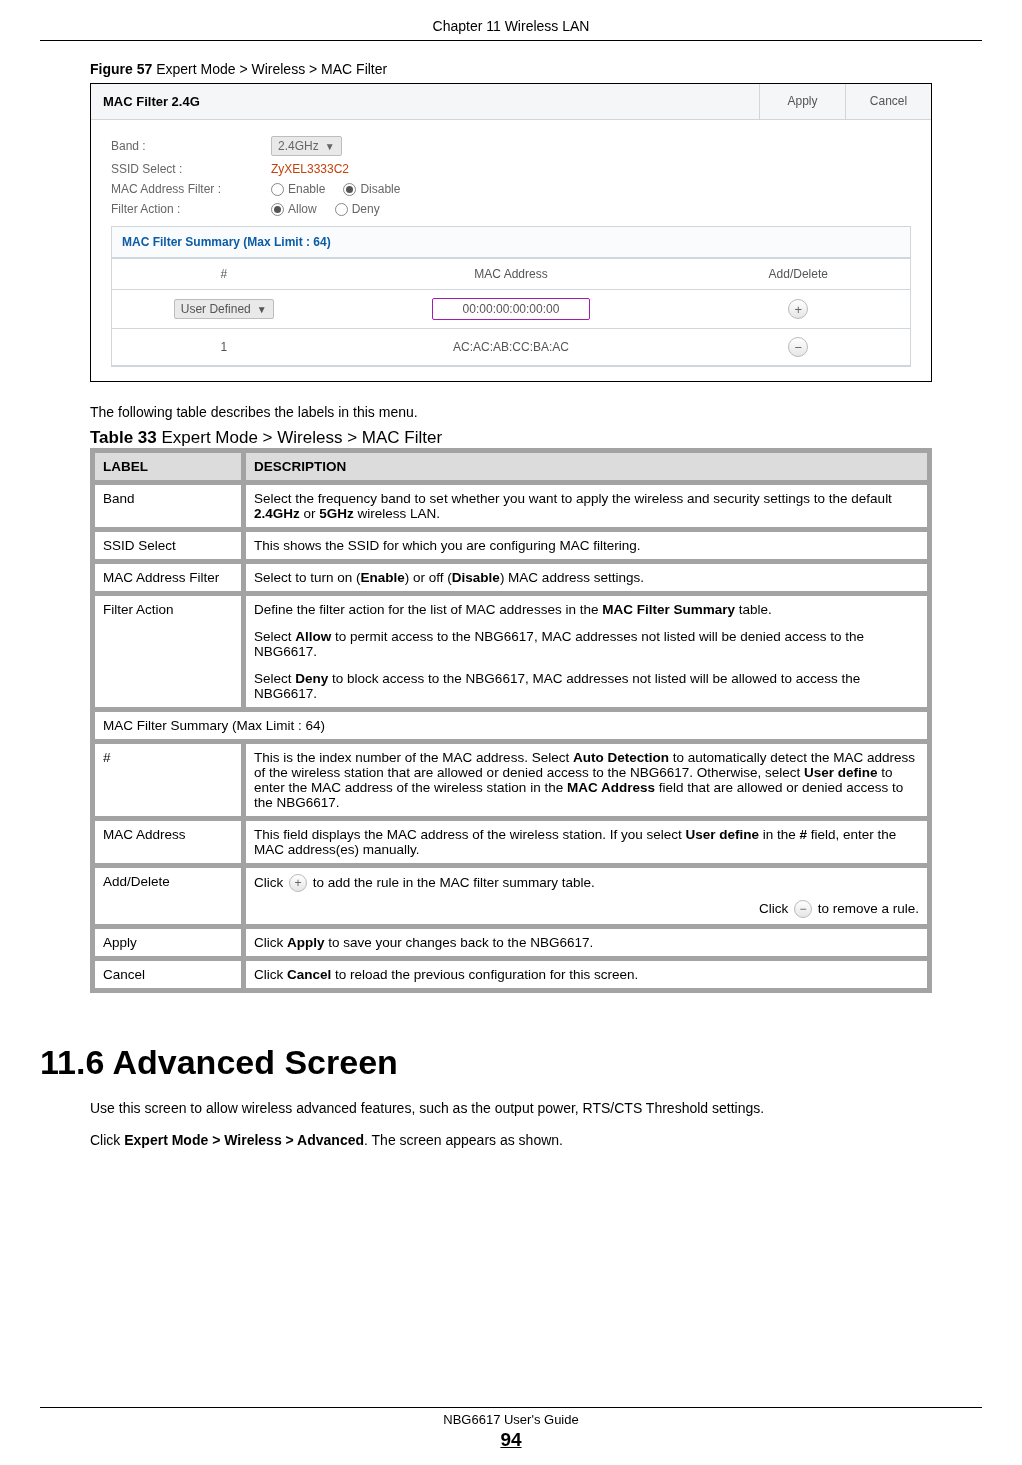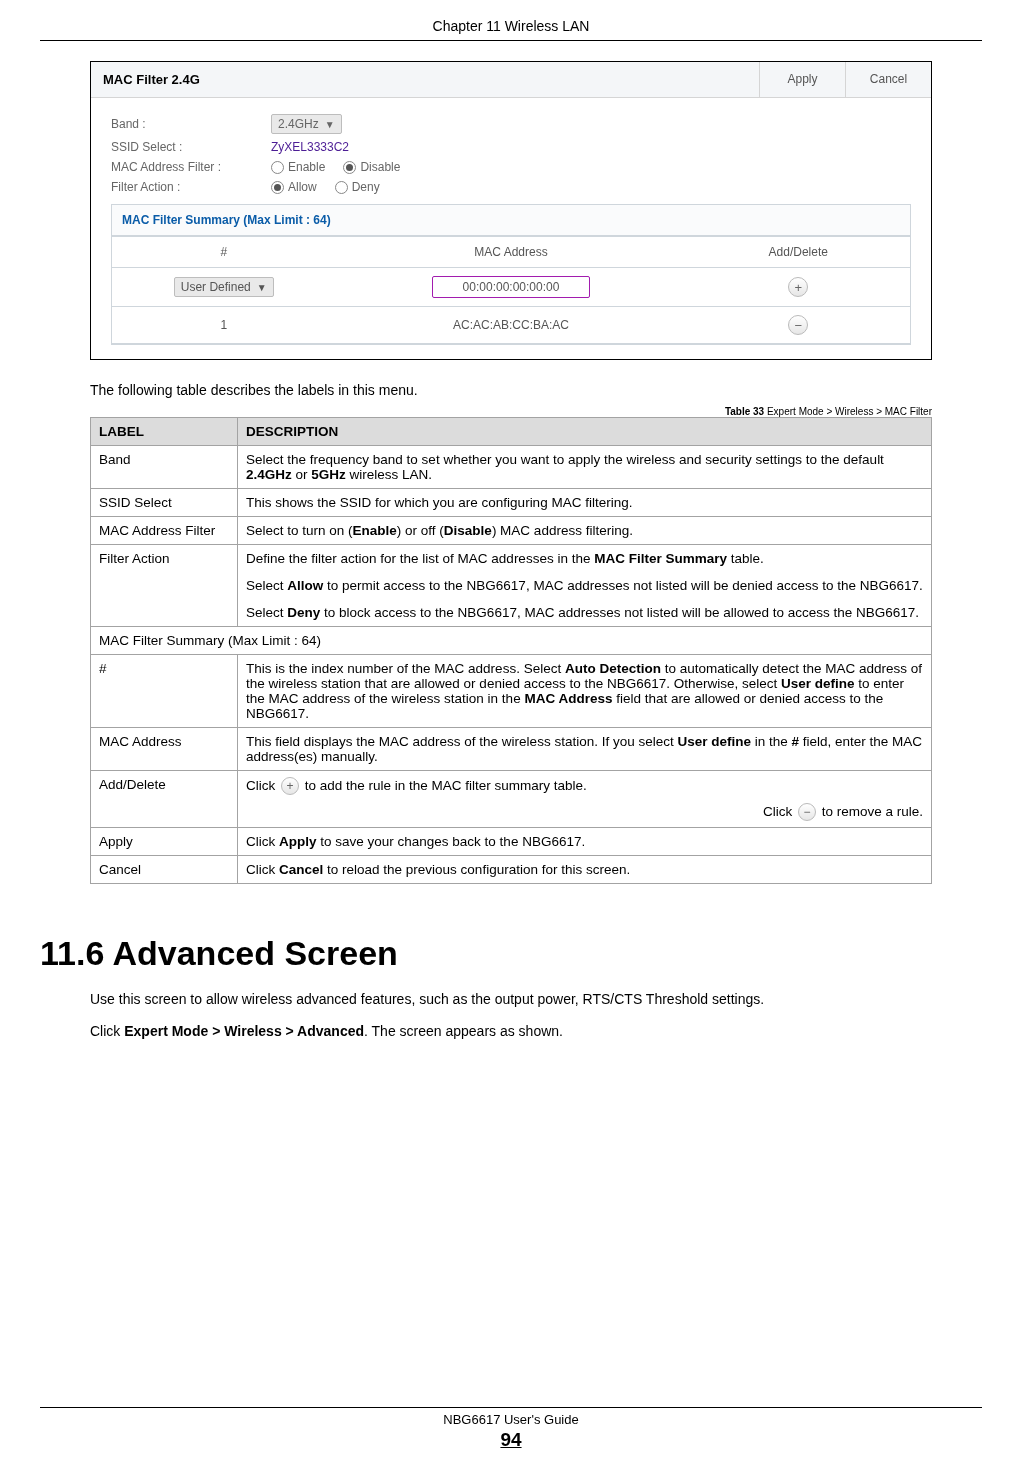--- a/index.html
+++ b/index.html
@@ -11,53 +11,56 @@
   .fig-label b{font-weight:bold;}
   .shot{border:1px solid #000;background:#fff;}
   .shot-header{display:flex;align-items:stretch;border-bottom:1px solid #d5d5d5;}
   .shot-title{flex:1;color:#000000;font-weight:bold;font-size:13px;padding:10px 12px;background:#f4f6f8;}
   .shot-btn{width:85px;text-align:center;padding:10px 0;font-size:12px;color:#555;background:#f4f6f8;border-left:1px solid #d5d5d5;}
   .shot-body{padding:10px 20px 14px 20px;}
   .form-row{display:flex;align-items:center;font-size:12px;color:#666;margin:6px 0;}
   .form-lab{width:160px;}
   .sel{display:inline-flex;align-items:center;background:#e9e9e9;border:1px solid #bdbdbd;border-radius:2px;padding:2px 6px;font-size:12px;}
   .sel .arrow{margin-left:6px;font-size:10px;}
-  .txtval{color:#4c1d95;}
+  .txtval{color:#c2410c;}
   .radio{width:11px;height:11px;border-radius:50%;border:1px solid #888;display:inline-block;margin-right:4px;vertical-align:middle;position:relative;}
   .radio.sel-on::after{content:"";position:absolute;inset:2px;border-radius:50%;background:#555;}
   .rlabel{margin-right:18px;vertical-align:middle;}
   .sumbox{border:1px solid #cfd6dc;margin-top:10px;}
   .sumtitle{color:#0a5ca8;font-weight:bold;font-size:12px;padding:8px 10px;border-bottom:1px solid #cfd6dc;background:#fafbfc;}
   .sumtable{width:100%;border-collapse:collapse;font-size:12px;color:#555;}
   .sumtable th,.sumtable td{border:1px solid #cfd6dc;border-left:none;border-right:none;padding:8px 6px;text-align:center;font-weight:normal;}
   .cir{width:18px;height:18px;border-radius:50%;border:1px solid #bbb;background:linear-gradient(#fff,#e6e6e6);display:inline-flex;align-items:center;justify-content:center;font-size:13px;color:#666;line-height:1;}
   .intro-p{font-size:14px;margin:22px 0 8px 0;}
-  .tab-label{font-size:10px;margin-bottom:0;text-align:right;}
+  .tab-label{font-size:17px;margin-bottom:0;}
   table.desc{width:100%;border-collapse:collapse;font-size:13.5px;}
-  table.desc th,table.desc td{border:1px solid #a3a3a3;padding:6px 8px;text-align:left;vertical-align:top;}
+  table.desc th,table.desc td{border:5px solid #a3a3a3;padding:6px 8px;text-align:left;vertical-align:top;}
   table.desc thead th{background:#dcdcdc;font-weight:bold;}
   table.desc .subhead td{background:#fff;}
   .desc td:first-child{width:130px;}
   .inline-icon{width:16px;height:16px;border-radius:50%;border:1px solid #bbb;background:linear-gradient(#fff,#e6e6e6);display:inline-flex;align-items:center;justify-content:center;font-size:12px;color:#666;vertical-align:middle;margin:0 2px;}
   h2.section{font-family:Arial,Helvetica,sans-serif;font-size:34px;font-weight:bold;margin:50px 0 18px -50px;}
   .body-p{font-size:14px;margin:0 0 16px 0;}
   .footer{position:absolute;bottom:20px;left:0;right:0;text-align:center;}
   .foot-rule{border:none;border-top:1px solid #000;margin:0 40px 4px 40px;}
   .foot-text{font-size:13px;}
   .foot-page{font-size:19px;font-weight:bold;margin-top:2px;text-decoration:underline;}
   .mac-input{display:inline-block;border:1px solid #a21caf;border-radius:2px;padding:3px 30px;background:#fff;}
 </style>
 </head>
 <body>
 
 <div class="page">
   <div class="chapter-header">Chapter 11 Wireless LAN</div>
   <hr class="rule">
 
   <div class="content">
+    <div class="fig-label">
+      <b>Figure 57</b><span>   Expert Mode &gt; Wireless &gt; MAC Filter</span>
+    </div>
 
     <div class="shot">
       <div class="shot-header">
         <div class="shot-title">MAC Filter 2.4G</div>
         <div class="shot-btn">Apply</div>
         <div class="shot-btn">Cancel</div>
       </div>
       <div class="shot-body">
         <div class="form-row">
           <div class="form-lab">Band :</div>
@@ -135,21 +138,21 @@
             <span>Select the frequency band to set whether you want to apply the wireless and security settings to the default </span><b>2.4GHz</b><span> or </span><b>5GHz</b><span> wireless LAN.</span>
           </td>
         </tr>
         <tr>
           <td>SSID Select</td>
           <td>This shows the SSID for which you are configuring MAC filtering.</td>
         </tr>
         <tr>
           <td>MAC Address Filter</td>
           <td>
-            <span>Select to turn on (</span><b>Enable</b><span>) or off (</span><b>Disable</b><span>) MAC address filtering.</span>
+            <span>Select to turn on (</span><b>Enable</b><span>) or off (</span><b>Disable</b><span>) MAC address settings.</span>
           </td>
         </tr>
         <tr>
           <td>Filter Action</td>
           <td>
             <div><span>Define the filter action for the list of MAC addresses in the </span><b>MAC Filter Summary</b><span> table.</span></div>
             <div style="margin-top:12px;"><span>Select </span><b>Allow</b><span> to permit access to the NBG6617, MAC addresses not listed will be denied access to the NBG6617.</span></div>
             <div style="margin-top:12px;"><span>Select </span><b>Deny</b><span> to block access to the NBG6617, MAC addresses not listed will be allowed to access the NBG6617.</span></div>
           </td>
         </tr>

